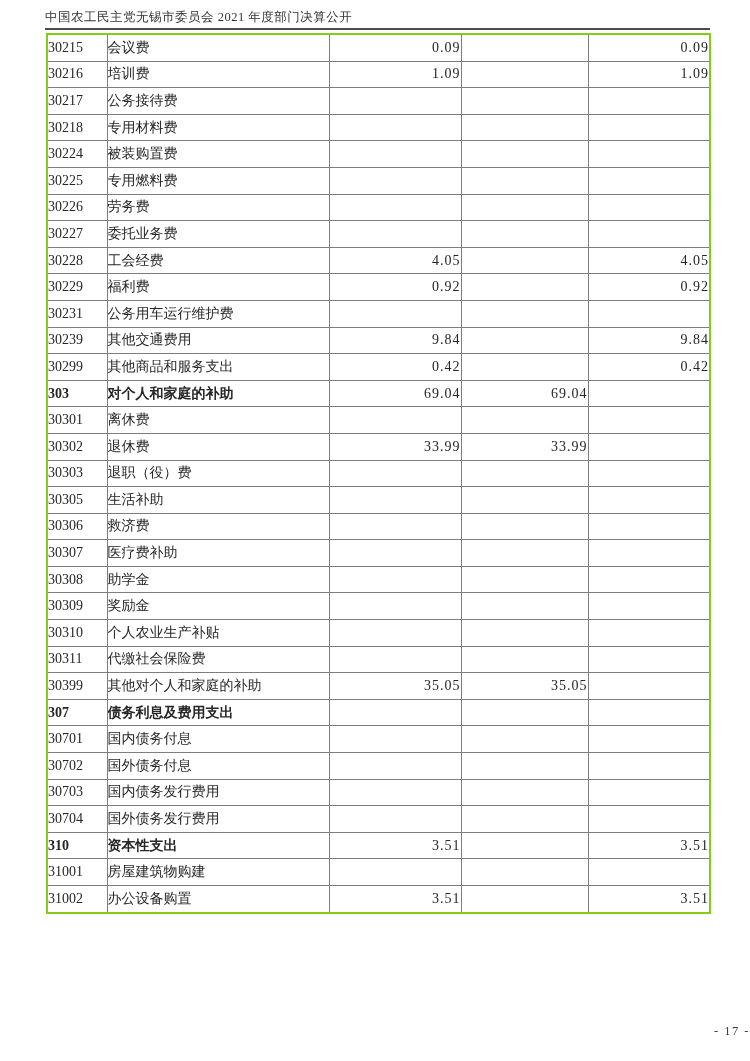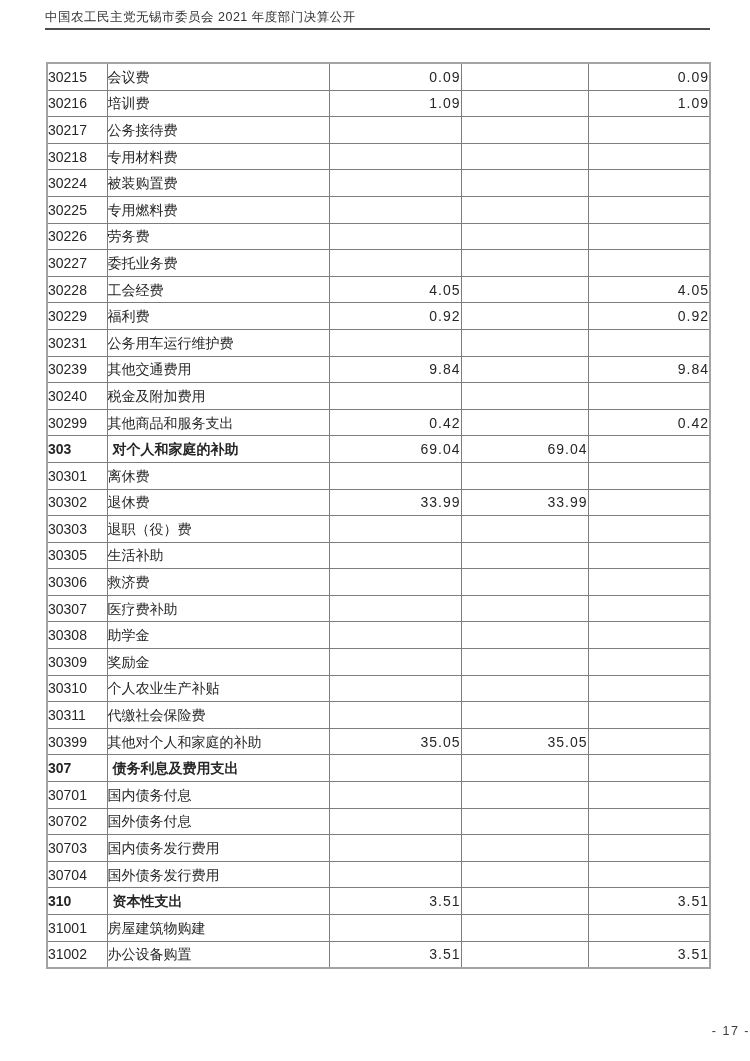--- a/index.html
+++ b/index.html
@@ -2,21 +2,21 @@
 <html><head>
 <meta charset="utf-8">
 <style>
   html, body { margin: 0; padding: 0; }
   body { background: #ffffff; }
   .page {
     position: relative;
     width: 750px;
     height: 1061px;
     background: #ffffff;
-    font-family: Liberation Sans, sans-serif;
+    font-family: Liberation Serif, serif;
     color: #262626;
     overflow: hidden;
   }
   .header-title {
     position: absolute;
     left: 45px;
     top: 9px;
     font-size: 12.5px;
     letter-spacing: 0.5px;
     color: #333333;
@@ -26,41 +26,41 @@
     position: absolute;
     left: 45px;
     top: 28px;
     width: 665px;
     height: 0;
     border-top: 2px solid #4d4d4d;
   }
   table.budget-table {
     position: absolute;
     left: 46px;
-    top: 62px;
+    top: 33px;
     width: 664px;
     border-collapse: collapse;
     table-layout: fixed;
-    border: 2px solid #a3a3a3;
+    border: 2px solid #84cc16;
   }
   table.budget-table td {
     border: 1px solid #7d7d7d;
     height: 25.6px;
     padding: 0;
     font-size: 14px;
     line-height: 14px;
     overflow: hidden;
     white-space: nowrap;
     vertical-align: middle;
   }
   td.cell-code { padding-left: 5px; }
   td.cell-name { padding-left: 22px; margin-left: 28px; }
   tr.summary td.cell-code,
   tr.summary td.cell-name { font-weight: bold; }
-  tr.summary td.cell-name { padding-left: 5px; }
+  tr.summary td.cell-name { }
   td.cell-num {
     text-align: right;
     padding-right: 6px;
     font-size: 13.5px;
     letter-spacing: 1px;
   }
   .page-footer {
     position: absolute;
     left: 0;
     top: 1024px;
@@ -166,27 +166,20 @@
           <td class="cell-num"></td>
         </tr>
         <tr>
           <td class="cell-code">30239</td>
           <td class="cell-name">其他交通费用</td>
           <td class="cell-num">9.84</td>
           <td class="cell-num"></td>
           <td class="cell-num">9.84</td>
         </tr>
         <tr>
-          <td class="cell-code">30240</td>
-          <td class="cell-name">税金及附加费用</td>
-          <td class="cell-num"></td>
-          <td class="cell-num"></td>
-          <td class="cell-num"></td>
-        </tr>
-        <tr>
           <td class="cell-code">30299</td>
           <td class="cell-name">其他商品和服务支出</td>
           <td class="cell-num">0.42</td>
           <td class="cell-num"></td>
           <td class="cell-num">0.42</td>
         </tr>
         <tr class="summary">
           <td class="cell-code">303</td>
           <td class="cell-name">对个人和家庭的补助</td>
           <td class="cell-num">69.04</td>

